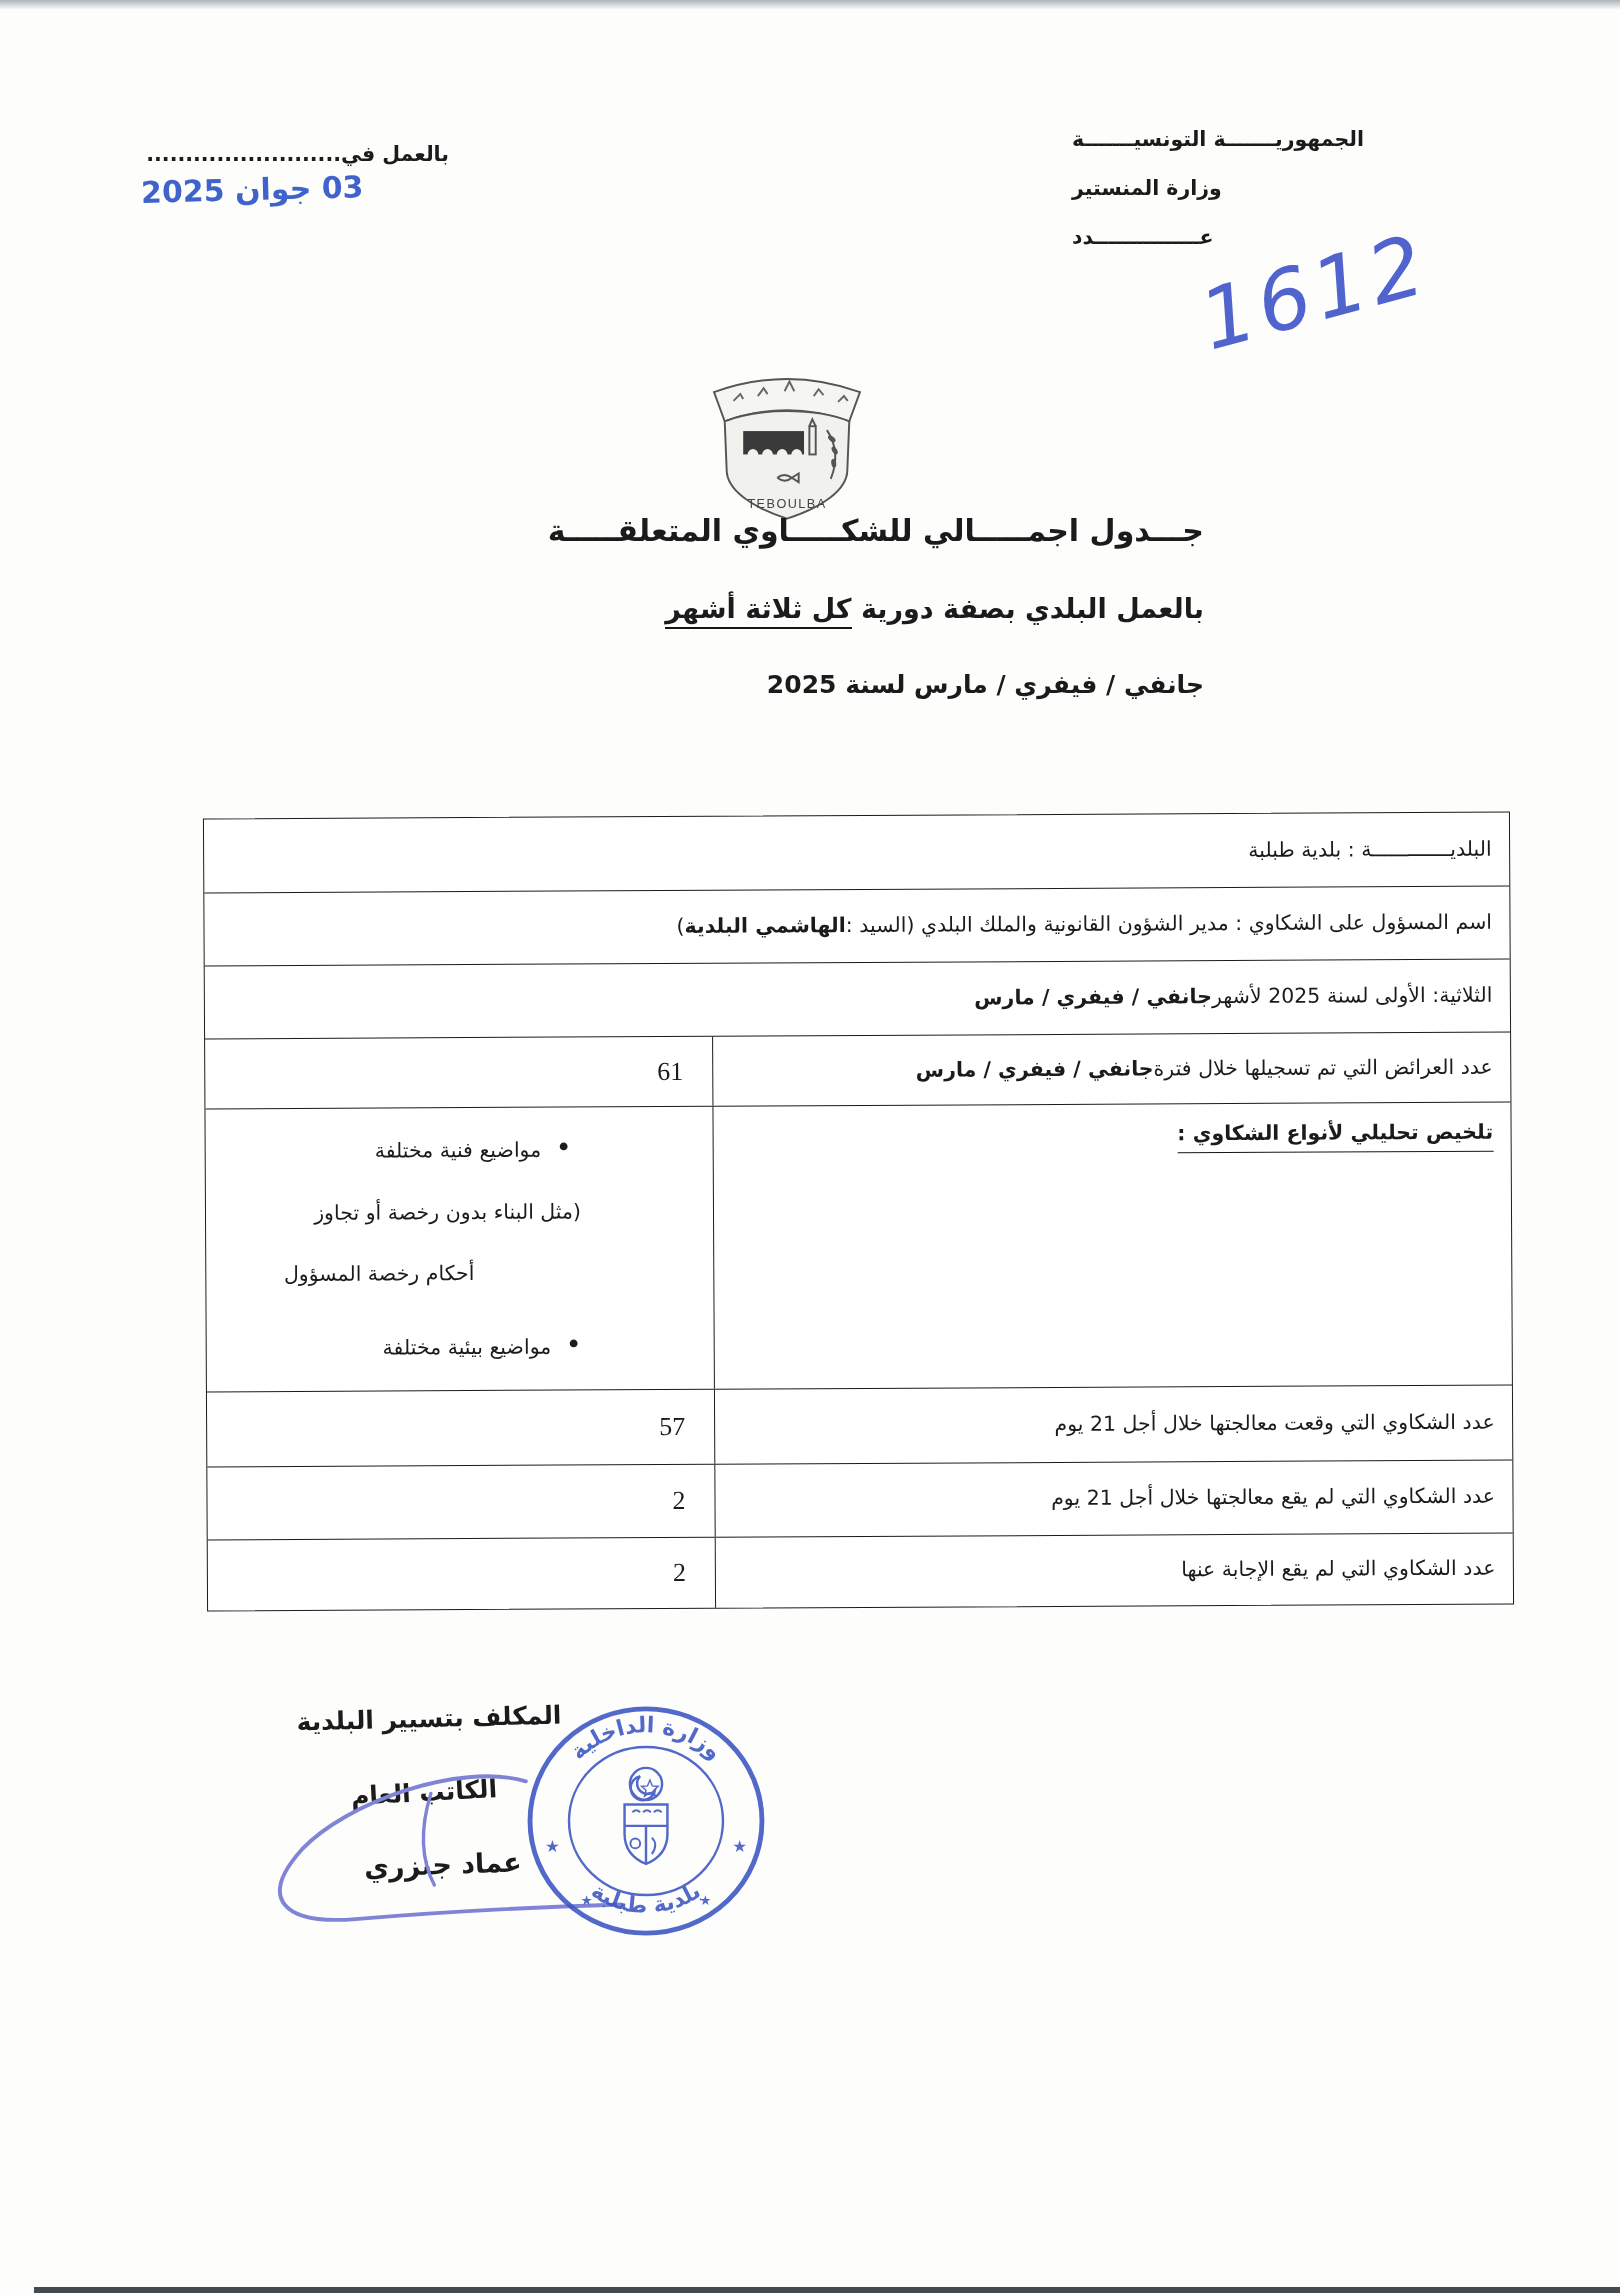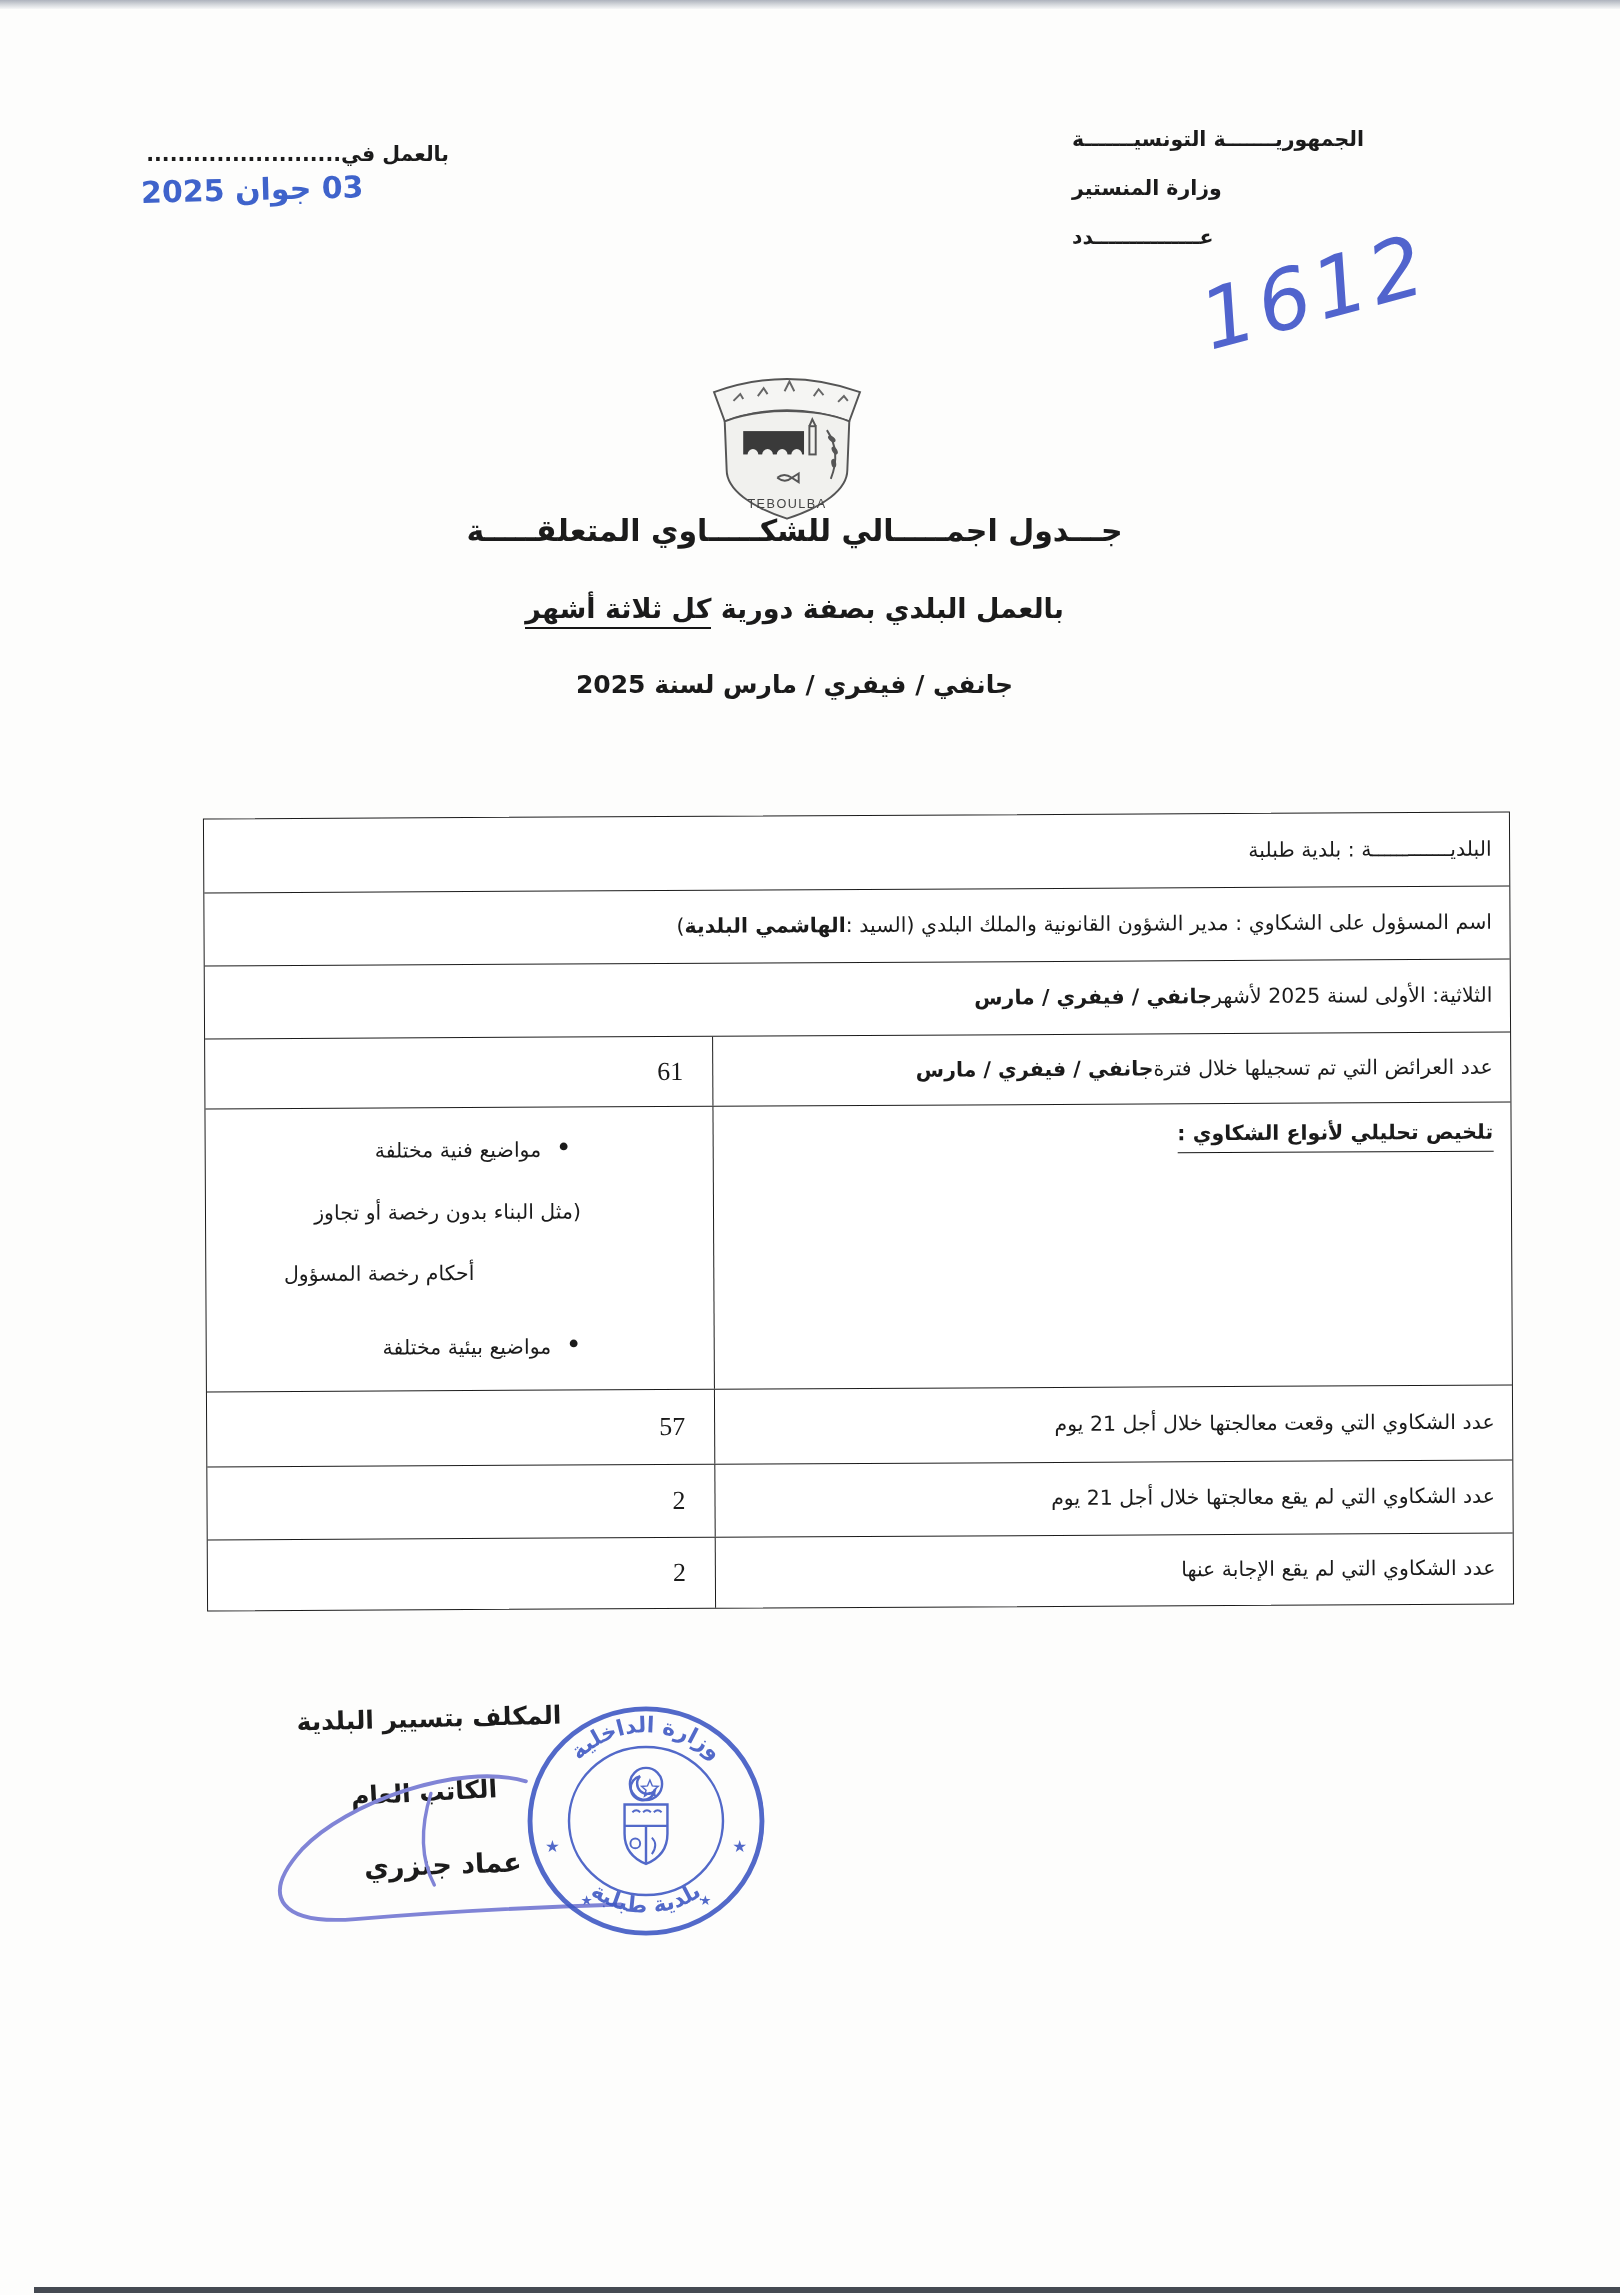--- a/index.html
+++ b/index.html
@@ -21,21 +21,21 @@
   
   .dateline{position:absolute;top:142px;left:205px;width:244px;text-align:right;
     font-weight:bold;font-size:20.5px;white-space:nowrap;}
   .datestamp{position:absolute;left:141px;top:172px;font-size:30px;font-weight:bold;
     letter-spacing:2.4px;transform:rotate(-1.5deg);white-space:nowrap;}
 
   
   .emblem{position:absolute;left:704px;top:362px;}
 
   
-  .title-line{position:absolute;left:385px;width:819px;text-align:center;font-weight:bold;white-space:nowrap;}
+  .title-line{position:absolute;left:385px;width:819px;font-weight:bold;white-space:nowrap;}
   .t1{top:513px;font-size:30px;}
   .t2{top:593px;font-size:27px;}
   .t3{top:670px;font-size:25px;}
   .u-under{border-bottom:2.4px solid #161616;padding-bottom:3px;}
 
   
   .doc-table{position:absolute;left:205px;top:815px;width:1307px;
     border:1.9px solid #1c1c1c;box-sizing:border-box;transform:rotate(-0.3deg);
     background:#fff;}
   .trow{display:flex;box-sizing:border-box;}

